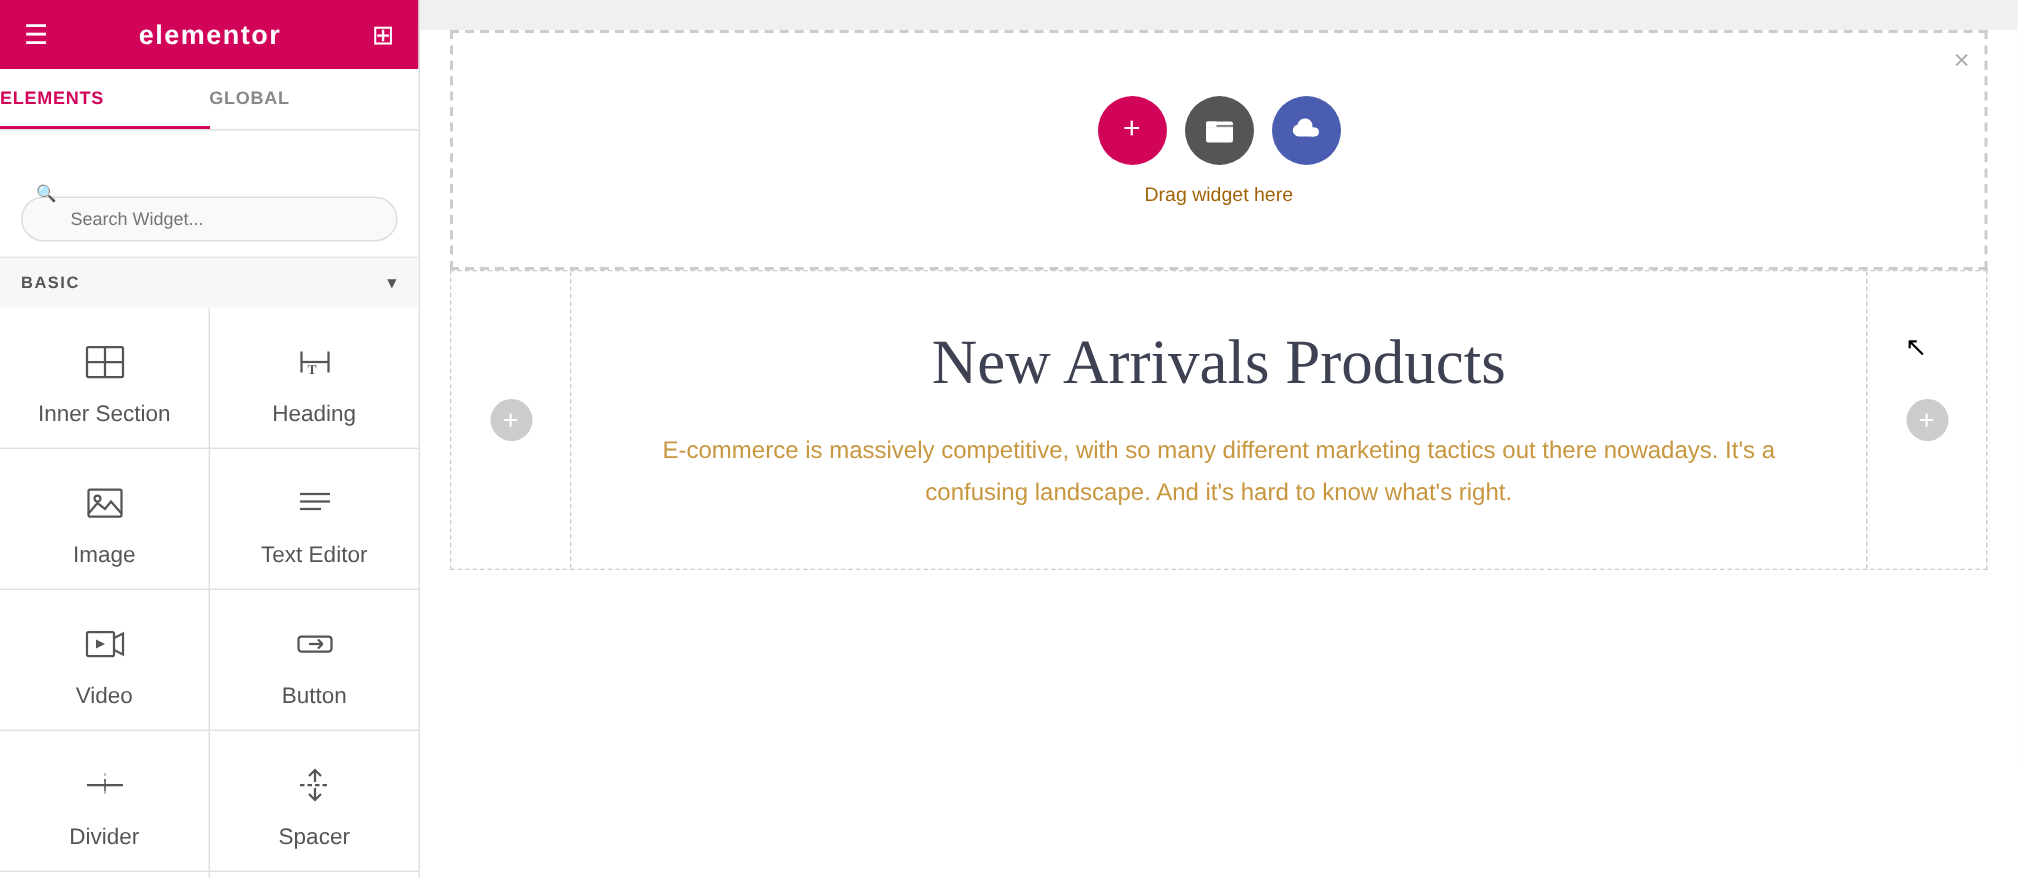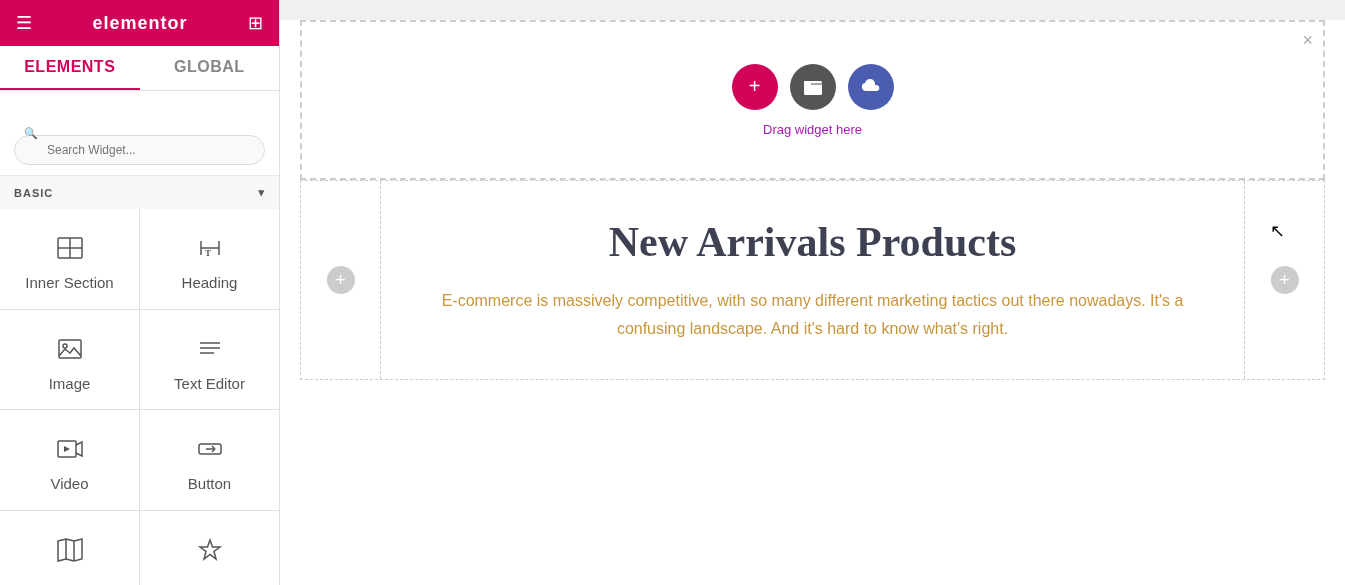--- a/index.html
+++ b/index.html
@@ -30,23 +30,22 @@
     .elementor-logo { color: #fff; font-size: 18px; font-weight: bold; letter-spacing: 1px; }
     .grid-icon { color: #fff; font-size: 18px; cursor: pointer; }
 
     .panel-tabs {
       display: flex;
       border-bottom: 1px solid #e0e0e0;
     }
 
     .panel-tab {
       flex: 1;
-      text-align: center;
       padding: 12px 0;
-      font-size: 16px;
+      font-size: 12px;
       font-weight: 600;
       color: #888;
       cursor: pointer;
       letter-spacing: 0.5px;
     }
 
     .panel-tab.active {
       color: #d1045a;
       border-bottom: 2px solid #d1045a;
     }
@@ -188,21 +187,21 @@
       color: #fff;
       font-size: 20px;
     }
 
     .btn-pink { background: #d1045a; }
     .btn-dark { background: #555; }
     .btn-blue { background: #4a5db0; }
 
     .drag-text {
       font-size: 13px;
-      color: #a21caf;
+      color: #a16207;
       text-align: center;
     }
 
     
     .content-section {
       margin: 0 20px 20px 20px;
       border: 1px dashed #ccc;
       display: flex;
       min-height: 200px;
     }
@@ -236,21 +235,21 @@
       display: flex;
       flex-direction: column;
       align-items: center;
       justify-content: center;
       padding: 30px 40px;
       background: #fff;
     }
 
     .content-main-col h2 {
       font-size: 42px;
-      font-weight: 700;
+      font-weight: 400;
       color: #3d4152;
       text-align: center;
       font-family: Georgia, serif;
       margin-bottom: 21px;
     }
 
     .content-main-col p {
       font-size: 16px;
       color: #c8963e;
       text-align: center;
@@ -364,21 +363,43 @@
         <svg viewBox="0 0 28 28" fill="none" stroke="#555" stroke-width="1.5">
           <rect x="3" y="9" width="22" height="10" rx="2"></rect>
           <line x1="10" y1="14" x2="18" y2="14"></line>
           <line x1="16" y1="11" x2="19" y2="14" stroke-width="1.5"></line>
           <line x1="16" y1="17" x2="19" y2="14" stroke-width="1.5"></line>
         </svg>
       </div>
       <span class="widget-label">Button</span>
     </div>
 
-
+    <div class="widget-item">
+      <div class="widget-icon">
+        <svg viewBox="0 0 28 28" fill="none" stroke="#555" stroke-width="1.5">
+          <line x1="2" y1="14" x2="26" y2="14"></line>
+          <line x1="14" y1="10" x2="14" y2="18" stroke-width="1"></line>
+          <line x1="14" y1="6" x2="14" y2="22" stroke-width="0.5" stroke-dasharray="2,2"></line>
+        </svg>
+      </div>
+      <span class="widget-label">Divider</span>
+    </div>
+
+    <div class="widget-item">
+      <div class="widget-icon">
+        <svg viewBox="0 0 28 28" fill="none" stroke="#555" stroke-width="1.5">
+          <line x1="14" y1="4" x2="14" y2="12"></line>
+          <polyline points="10,8 14,4 18,8"></polyline>
+          <line x1="14" y1="24" x2="14" y2="16"></line>
+          <polyline points="10,20 14,24 18,20"></polyline>
+          <line x1="4" y1="14" x2="24" y2="14" stroke-dasharray="3,2"></line>
+        </svg>
+      </div>
+      <span class="widget-label">Spacer</span>
+    </div>
 
     <div class="widget-item">
       <div class="widget-icon">
         <svg viewBox="0 0 28 28" fill="none" stroke="#555" stroke-width="1.5">
           <polygon points="2,5 10,3 18,5 26,3 26,23 18,25 10,23 2,25"></polygon>
           <line x1="10" y1="3" x2="10" y2="23"></line>
           <line x1="18" y1="5" x2="18" y2="25"></line>
         </svg>
       </div>
 

